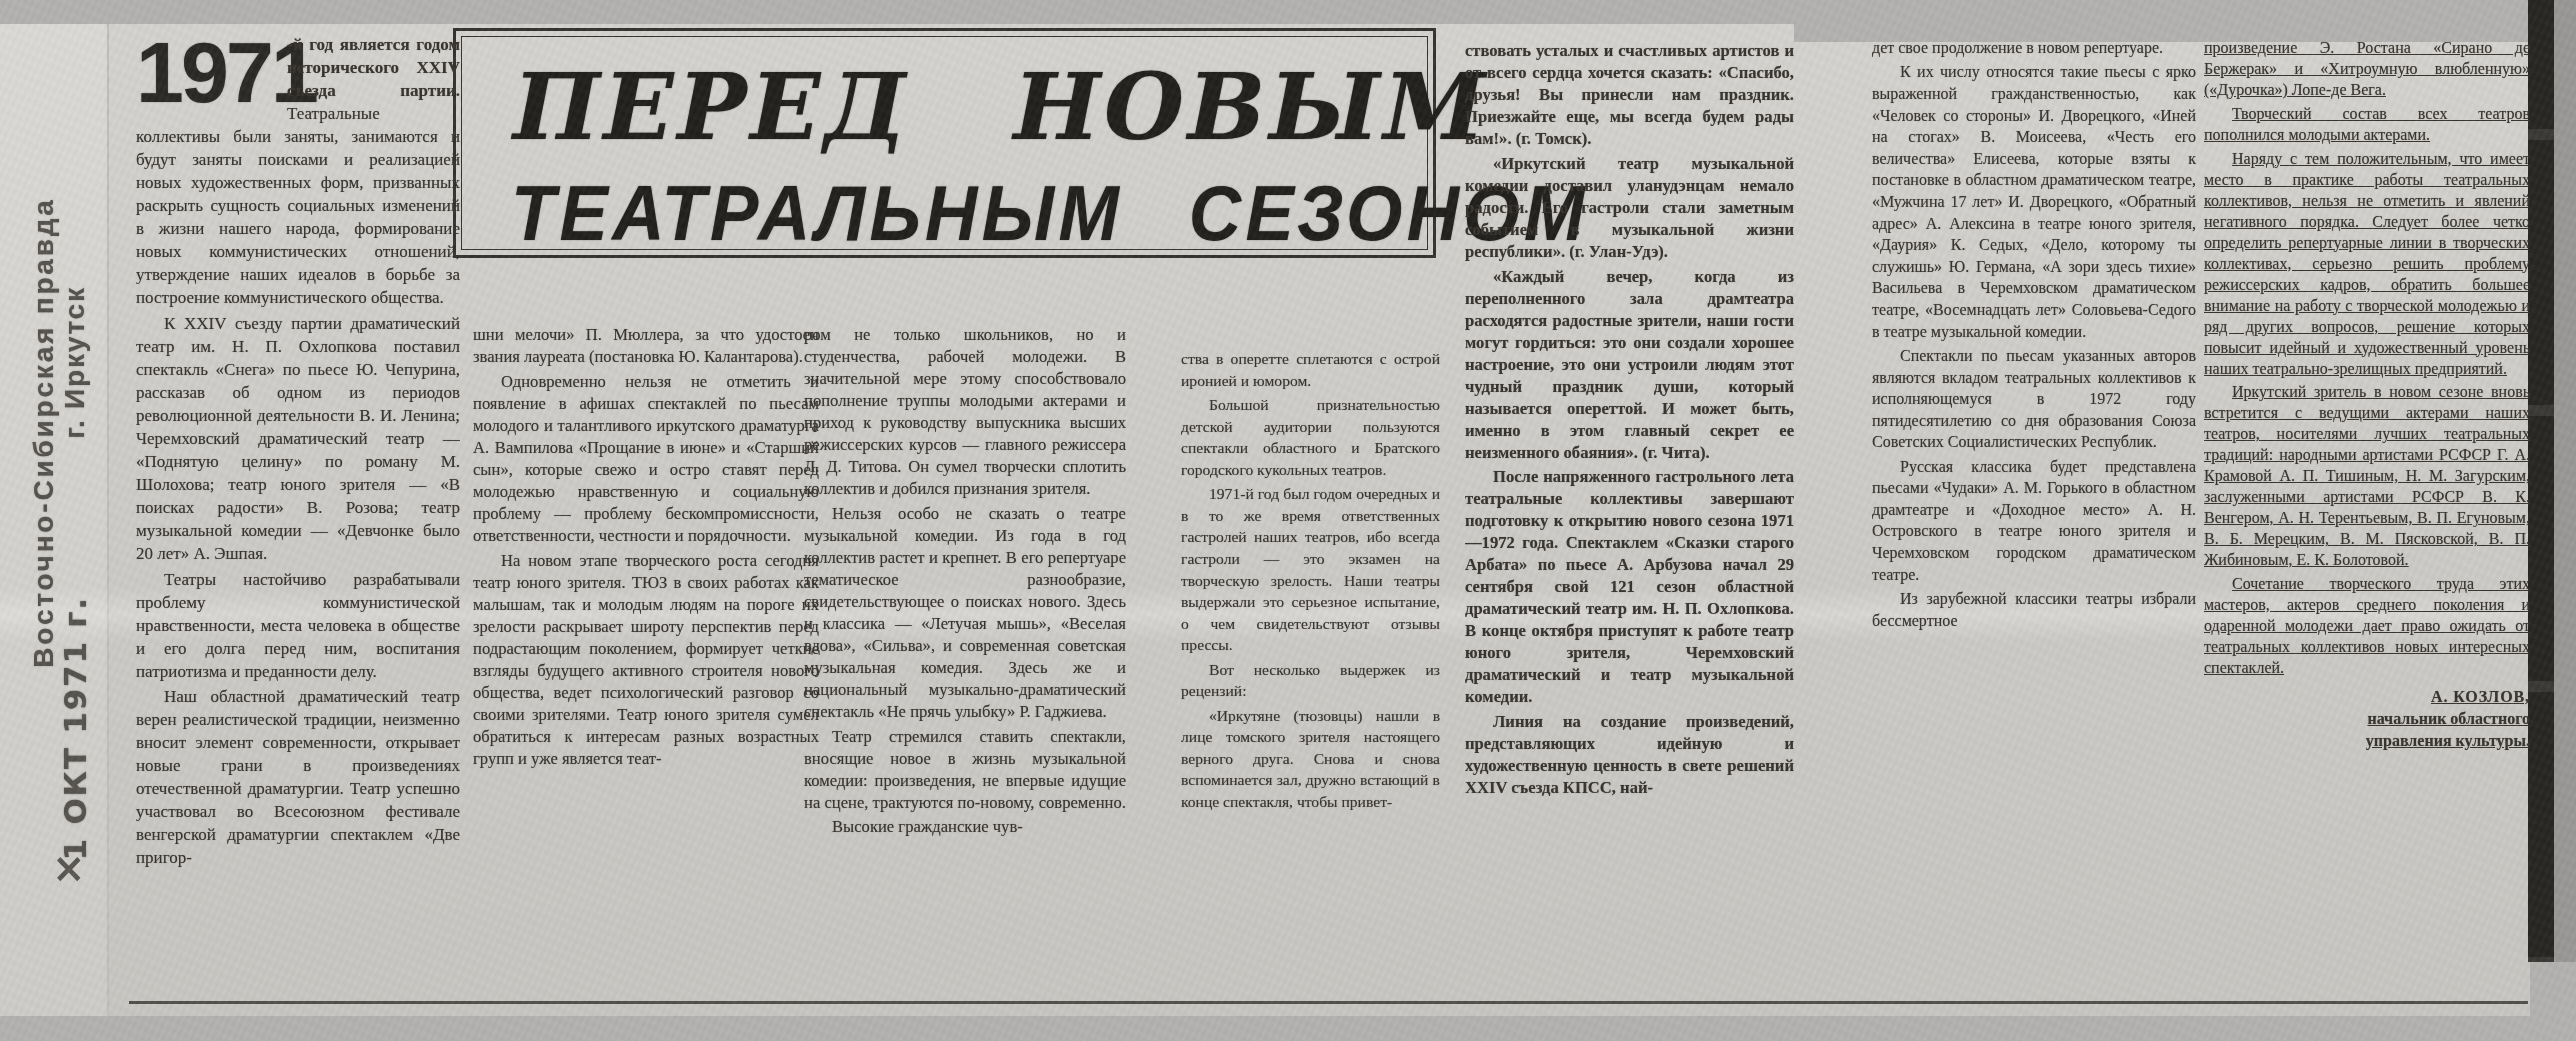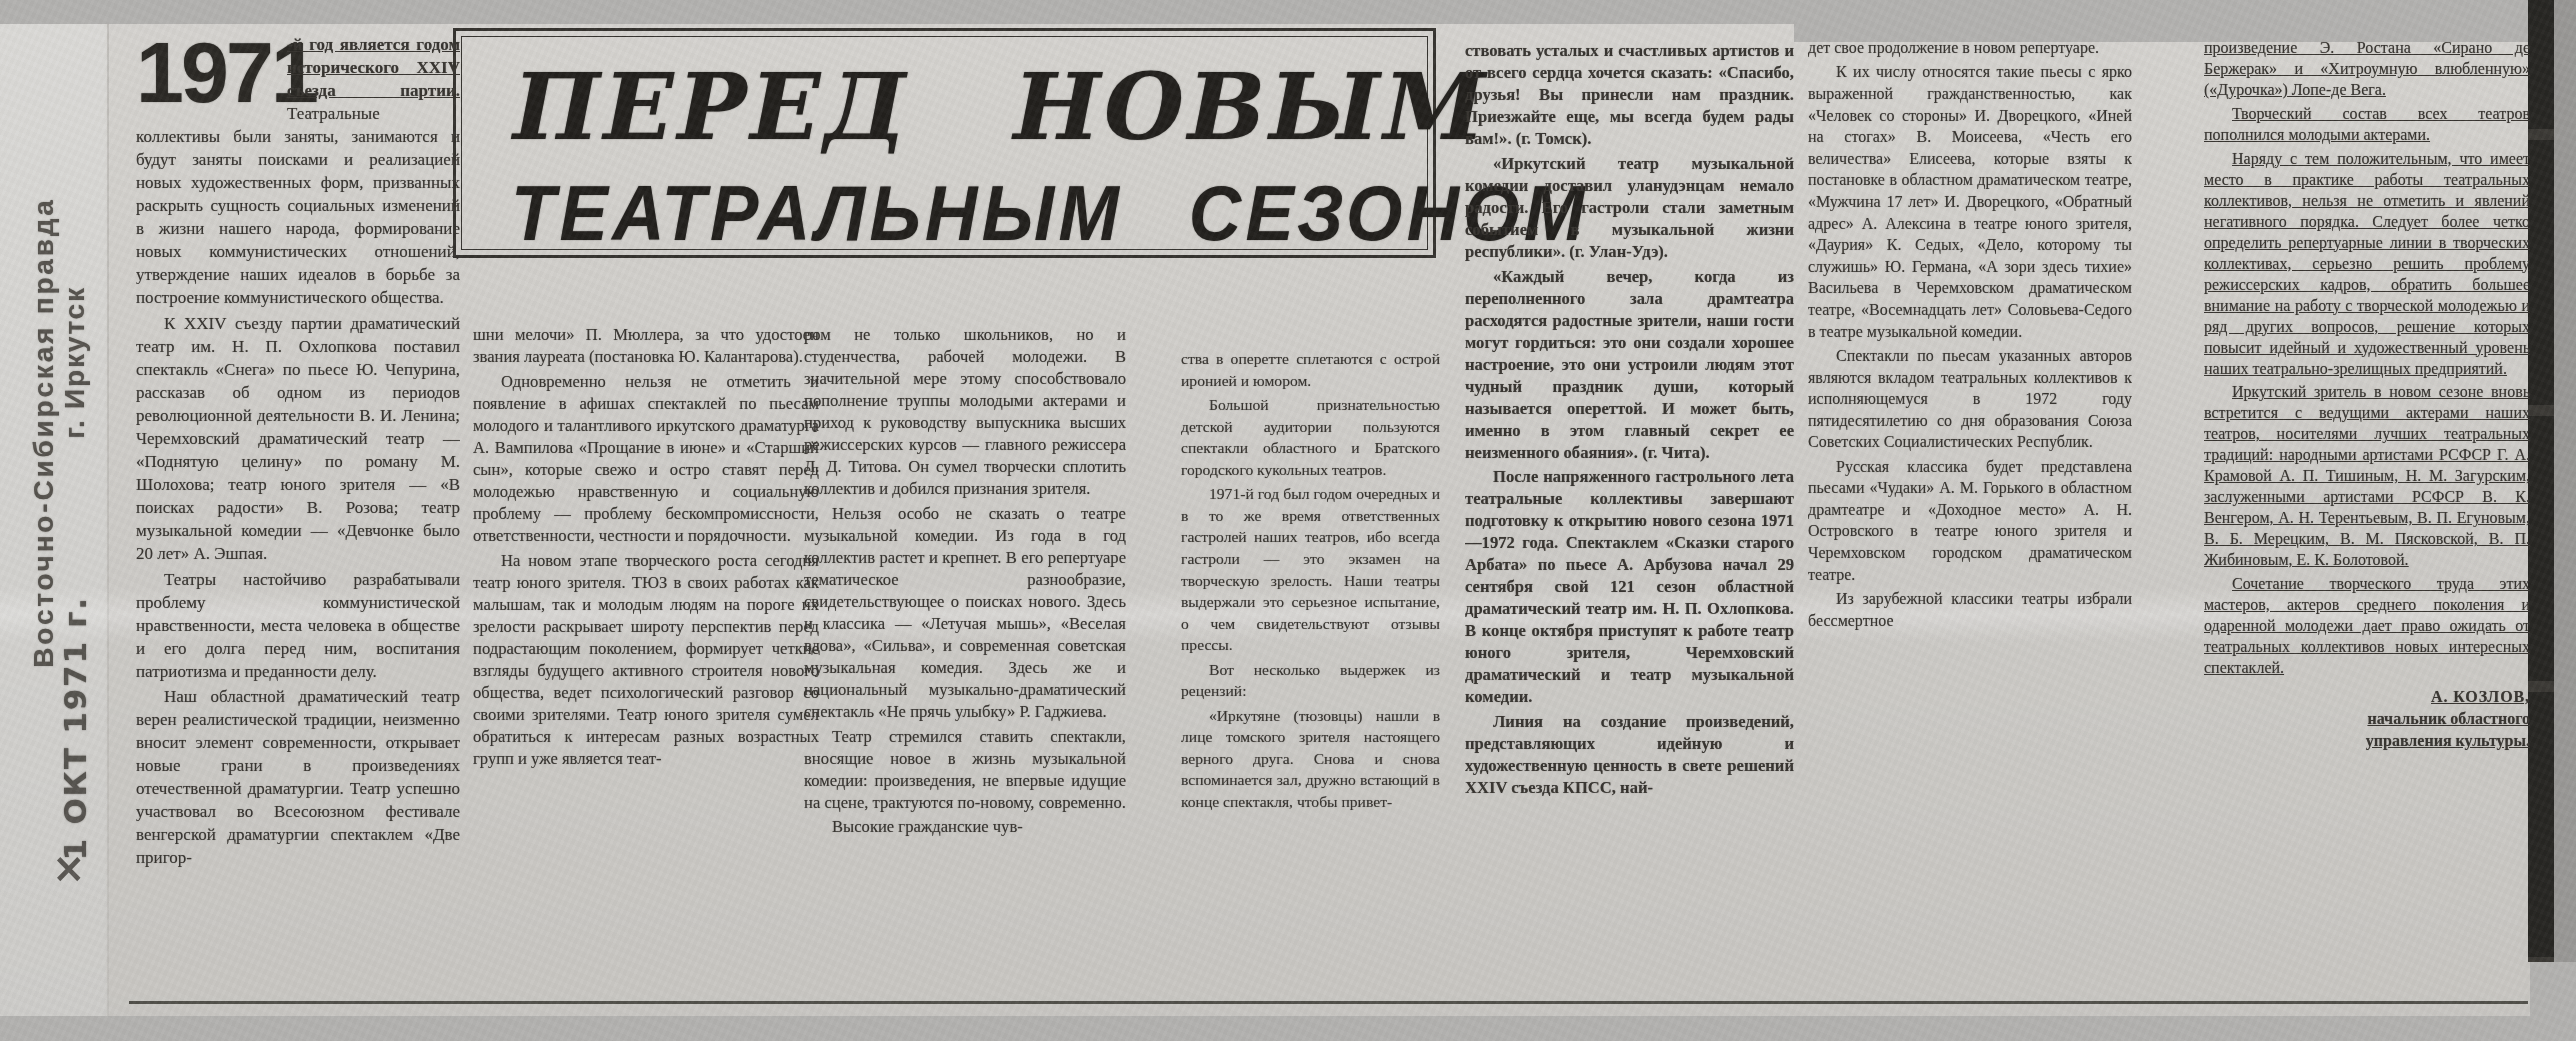--- a/index.html
+++ b/index.html
@@ -55,27 +55,27 @@
   
   .col{position:absolute;overflow:hidden;text-align:justify;
     font-size:16.6px;line-height:22px;color:#36332f;}
   .col p{margin:0 0 2.8px 0;text-indent:28px;}
   .col p.cont{text-indent:0;}
   #col1{left:136px;top:33px;width:324px;height:962px;font-size:17px;line-height:23px;}
   #col2{left:473px;top:324px;width:346px;height:672px;}
   #col3{left:804px;top:324px;width:322px;height:672px;}
   #col4{left:1181px;top:324px;width:259px;height:672px;font-size:15.6px;line-height:21.6px;margin-top:24px;}
   #col5{left:1465px;top:40px;width:329px;height:957px;font-weight:bold;}
-  #col6{left:1808px;top:37px;width:324px;height:960px;font-size:16px;line-height:21.6px;}
+  #col6{left:1872px;top:37px;width:324px;height:960px;font-size:16px;line-height:21.6px;}
   #col7{left:2204px;top:37px;width:326px;height:960px;font-size:16px;line-height:21px;text-decoration:underline;}
 
   #lead-year{float:left;width:140px;font-family:"Liberation Sans","DejaVu Sans",sans-serif;
     font-weight:bold;font-size:86px;line-height:74px;letter-spacing:-2.8px;color:#2a2824;
     margin:1.8px 11px 3.7px 0;text-shadow:0 0 1.4px rgba(42,40,36,.6);}
-  #lead-para b{font-weight:bold;text-decoration:underline;}
+  #lead-para b{font-weight:bold;}
   #byline{margin-top:7.4px;font-weight:bold;text-align:right;}
   #byline div{line-height:22px;}
   #byline .author{font-size:16px;letter-spacing:0.9px;}
 </style>
 </head>
 <body>
 
 <div id="scan">
   <div id="paper">
     <div class="crease-v"></div>

